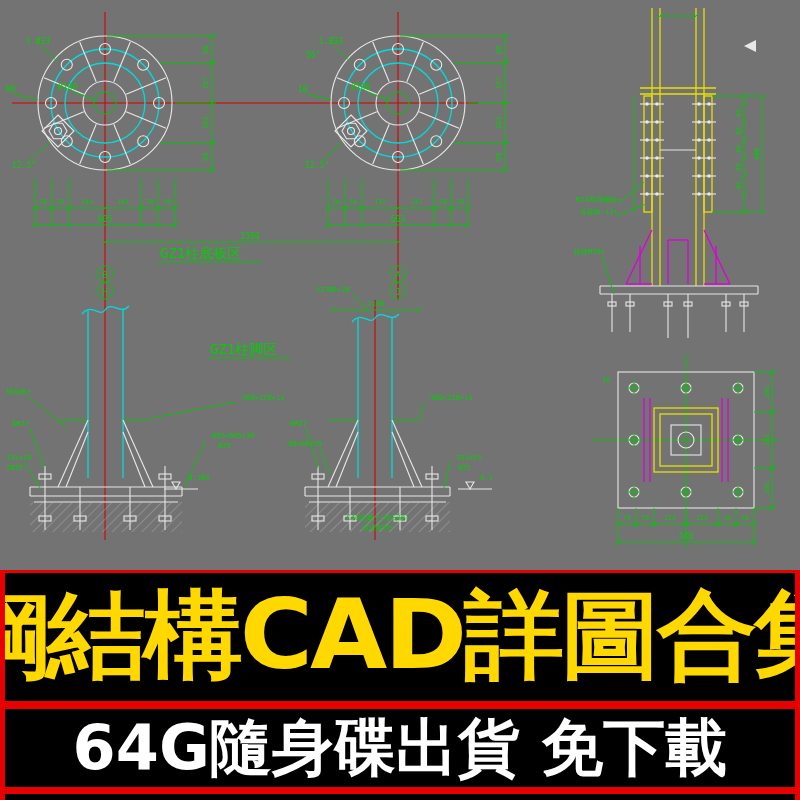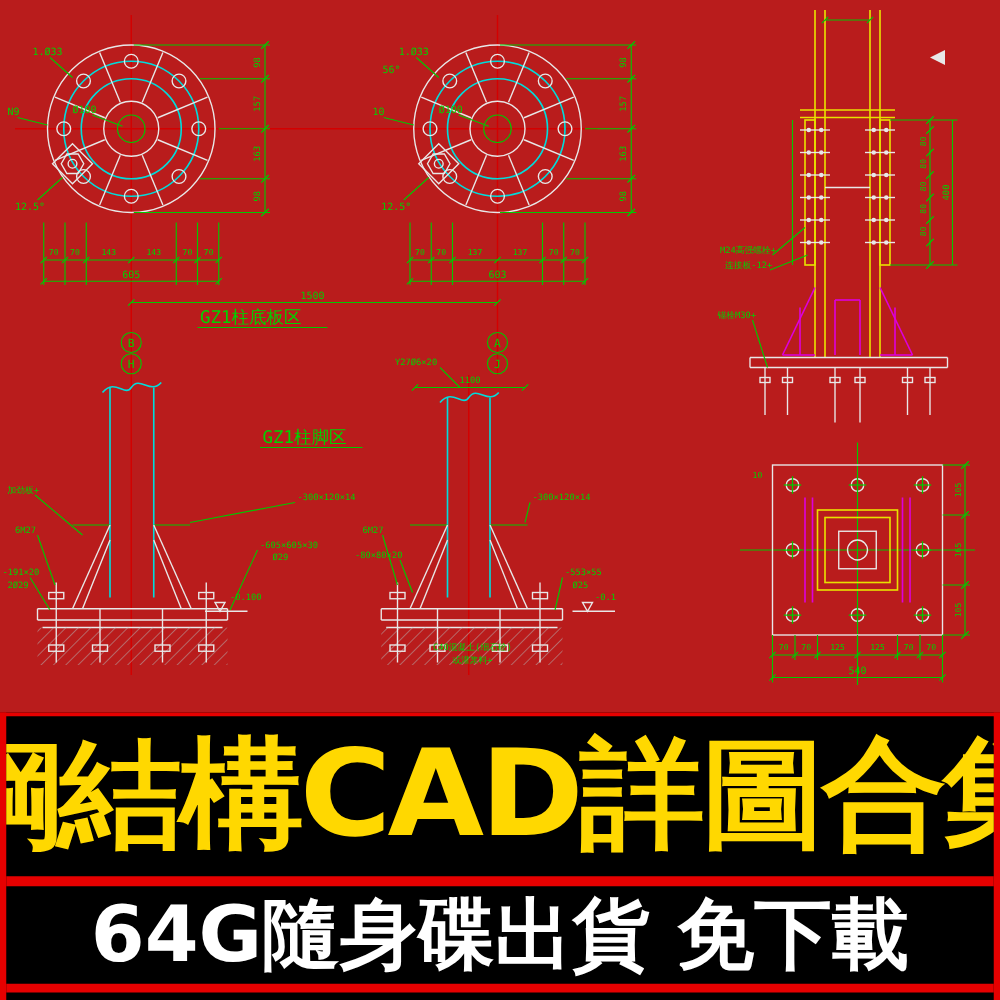--- a/index.html
+++ b/index.html
@@ -1,16 +1,16 @@
 <!DOCTYPE html>
 <html><head>
 <meta charset="utf-8">
 <style>
   html,body{margin:0;padding:0;background:#000;}
-  .stage{position:relative;width:800px;height:800px;background:#b91c1c;overflow:hidden;
+  .stage{position:relative;width:800px;height:800px;background:#737373;overflow:hidden;
          font-family:"DejaVu Sans",sans-serif;}
   svg{display:block;}
   
   .sw{stroke:#e8e8e8;stroke-width:1.1;fill:none}
   .swf{fill:#e8e8e8;stroke:none}
   .sc{stroke:#00dcdc;stroke-width:1.3;fill:none}
   .sg{stroke:#00c800;stroke-width:0.9;fill:none}
   .tk{stroke:#00c800;stroke-width:1;fill:none}
   .sr{stroke:#d40000;stroke-width:1.1;fill:none}
   .sy{stroke:#e8e000;stroke-width:1.3;fill:none}

